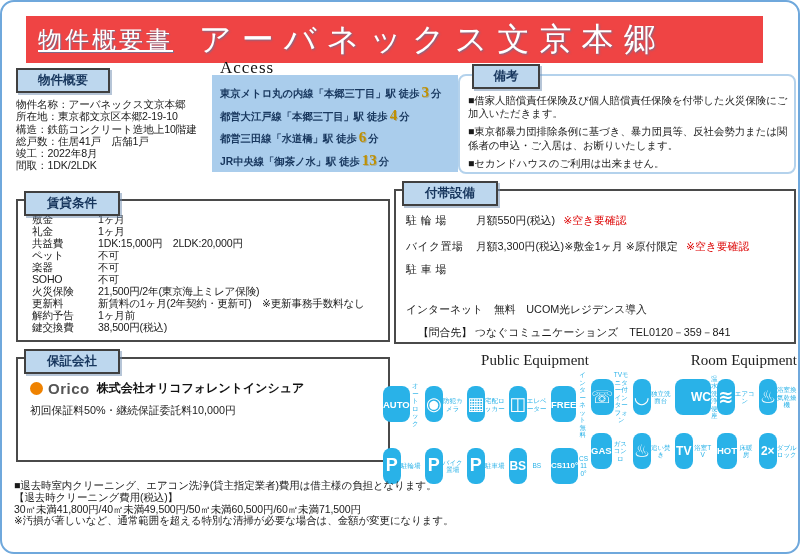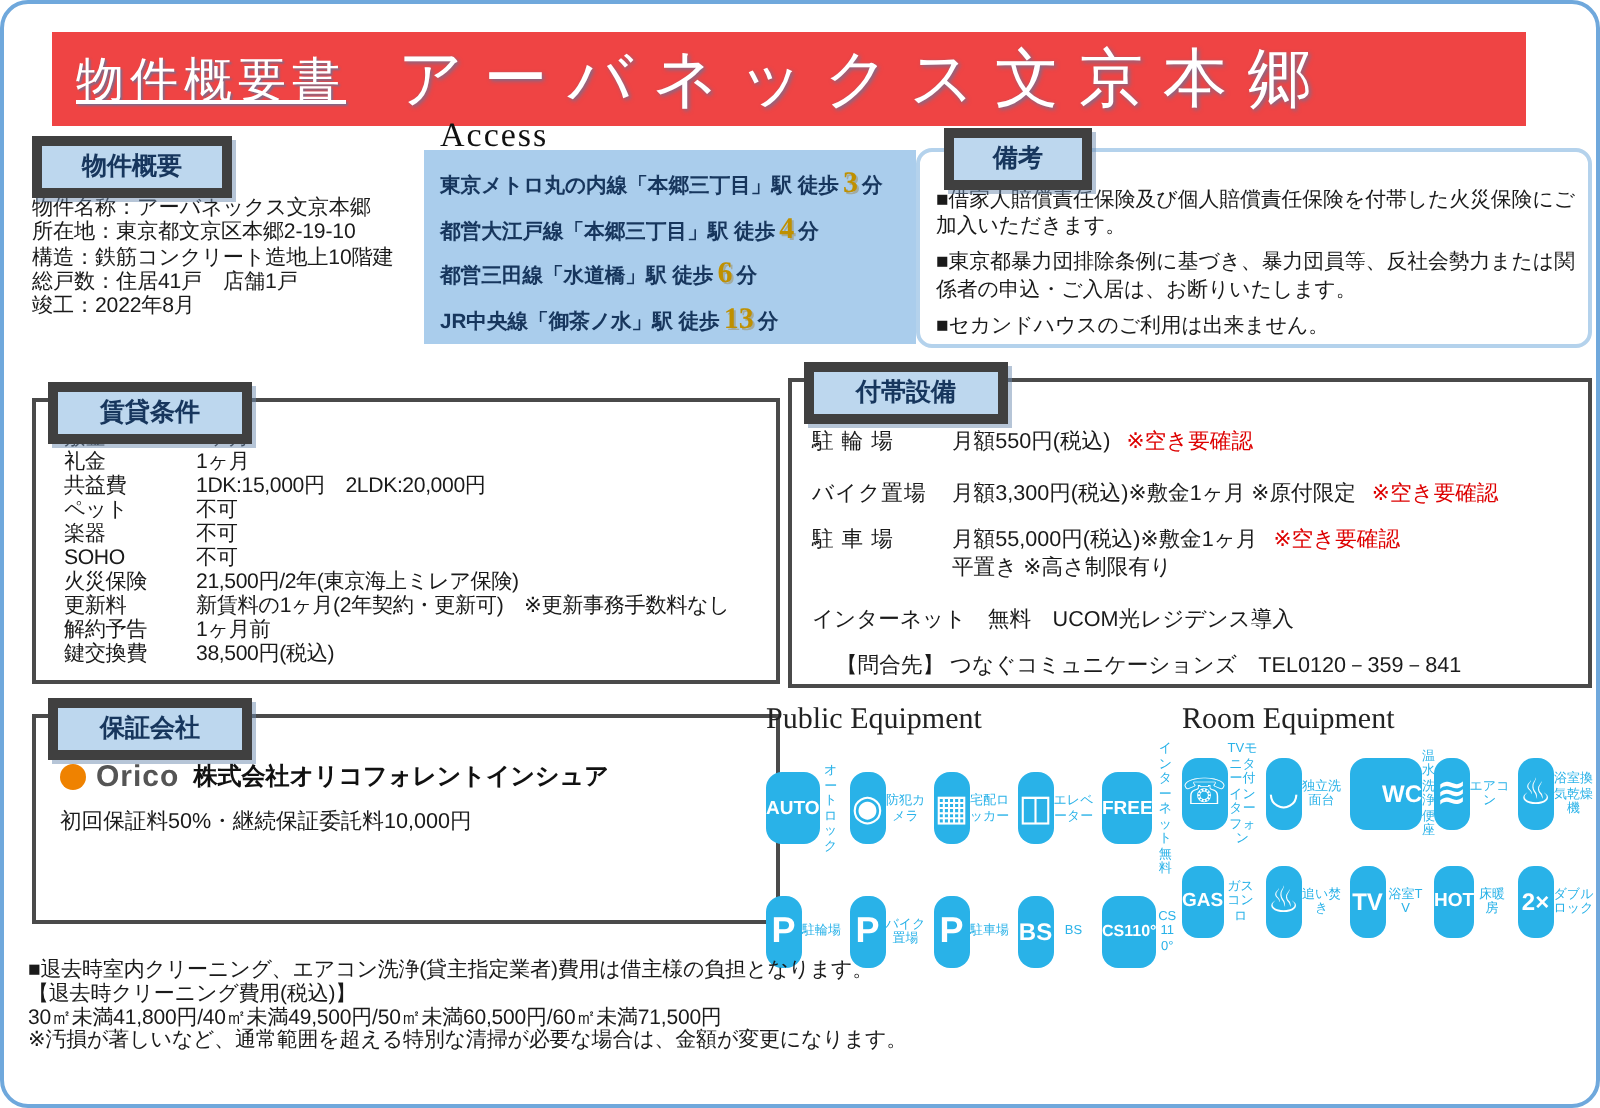--- a/index.html
+++ b/index.html
@@ -11,21 +11,21 @@
   .titlebar{position:absolute;left:24px;top:14px;width:737px;height:47px;
             background:#ef4444;display:flex;align-items:center;}
   .doc-label{font-family:"Liberation Serif","DejaVu Serif",serif;font-size:24px;color:#fff;
              text-decoration:underline;letter-spacing:3px;margin-left:12px;
              text-shadow:1px 1px 1px rgba(90,120,160,.75);white-space:nowrap;}
   .doc-title{font-family:"Liberation Serif","DejaVu Serif",serif;font-size:32px;color:#fff;
              letter-spacing:10px;margin-left:26px;text-shadow:1px 1px 2px rgba(90,120,160,.8);
              white-space:nowrap;}
 
   
-  .sec-hd{position:absolute;background:#bdd7ee;border:5px solid #404040;
+  .sec-hd{position:absolute;background:#bdd7ee;border:2px solid #404040;
           box-shadow:2px 2px 0 rgba(110,140,175,.5);color:#17365d;font-weight:bold;
           font-size:12.5px;text-align:center;line-height:21px;height:21px;z-index:3;}
 
   
   .box{position:absolute;border:2px solid #4a4a4a;background:#fff;box-sizing:border-box;}
 
   .ov-lines{position:absolute;left:14px;top:96px;width:200px;font-size:10.6px;
             line-height:12.3px;white-space:nowrap;letter-spacing:-0.1px;}
 
   
@@ -56,21 +56,21 @@
   .f-single{position:absolute;font-size:10.8px;white-space:nowrap;}
 
   
   .orico-line{position:absolute;left:28px;top:378px;display:flex;align-items:center;}
   .orico-dot{width:13px;height:13px;border-radius:50%;background:#ef8200;margin-right:5px;flex:none;}
   .orico-brand{font-size:15px;font-weight:bold;color:#555;margin-right:7px;letter-spacing:0.5px;}
   .orico-company{font-size:12px;font-weight:bold;color:#111;}
   .guarantor-detail{position:absolute;left:28px;top:402px;font-size:10.8px;}
 
   
-  .equip-title{position:absolute;top:350px;width:206px;text-align:left;
+  .equip-title{position:absolute;top:350px;width:206px;text-align:right;
                font-family:"Liberation Serif","DejaVu Serif",serif;font-size:15px;color:#222;}
   .equip-grid{position:absolute;width:206px;display:flex;flex-wrap:wrap;column-gap:4px;row-gap:9px;}
   .tile-cell{width:38px;display:flex;align-items:center;}
   .tile{width:36px;height:36px;border-radius:8px;background:#29b2e8;color:#fff;font-weight:bold;
         display:flex;align-items:center;justify-content:center;font-size:9px;text-align:center;}
   .tile-label{margin-top:1px;font-size:6.5px;line-height:7.5px;color:#29b2e8;text-align:center;
               width:42px;word-break:break-all;}
 
   
   .footer{position:absolute;left:12px;top:478px;font-size:10.5px;line-height:11.8px;
@@ -86,20 +86,21 @@
     <span class="doc-title">アーバネックス文京本郷</span>
   </div>
 
   <div class="sec-hd" style="left:14px;top:66px;width:90px;">物件概要</div>
   <div class="ov-lines">
     <div>物件名称：アーバネックス文京本郷</div>
     <div>所在地：東京都文京区本郷2-19-10</div>
     <div>構造：鉄筋コンクリート造地上10階建</div>
     <div>総戸数：住居41戸　店舗1戸</div>
     <div>竣工：2022年8月</div>
+    <div>間取：1DK/2LDK</div>
   </div>
 
   <div class="access-title">Access</div>
   <div class="access-box">
     <div class="access-line"><span>東京メトロ丸の内線「本郷三丁目」駅 徒歩</span><span class="access-min">3</span><span>分</span></div>
     <div class="access-line"><span>都営大江戸線「本郷三丁目」駅 徒歩</span><span class="access-min">4</span><span>分</span></div>
     <div class="access-line"><span>都営三田線「水道橋」駅 徒歩</span><span class="access-min">6</span><span>分</span></div>
     <div class="access-line"><span>JR中央線「御茶ノ水」駅 徒歩</span><span class="access-min">13</span><span>分</span></div>
   </div>
 
@@ -161,24 +162,20 @@
   <div class="f-row" style="left:404px;top:212px;">
     <span class="f-label">駐 輪 場</span>
     <span><span>月額550円(税込)</span><span class="red">※空き要確認</span></span>
   </div>
   <div class="f-row" style="left:404px;top:238px;">
     <span class="f-label">バイク置場</span>
     <span><span>月額3,300円(税込)※敷金1ヶ月 ※原付限定</span><span class="red">※空き要確認</span></span>
   </div>
   <div class="f-row" style="left:404px;top:261px;">
     <span class="f-label">駐 車 場</span>
-    <span>
-      <span>月額55,000円(税込)※敷金1ヶ月</span><span class="red">※空き要確認</span>
-      <div>平置き ※高さ制限有り</div>
-    </span>
   </div>
   <div class="f-single" style="left:404px;top:301px;">インターネット　無料　UCOM光レジデンス導入</div>
   <div class="f-single" style="left:416px;top:324px;">【問合先】 つなぐコミュニケーションズ　TEL0120－359－841</div>
 
   <div class="box" style="left:14px;top:355px;width:374px;height:105px;"></div>
   <div class="sec-hd" style="left:22px;top:347px;width:92px;">保証会社</div>
   <div class="orico-line">
     <span class="orico-dot"></span>
     <span class="orico-brand">Orico</span>
     <span class="orico-company">株式会社オリコフォレントインシュア</span>

